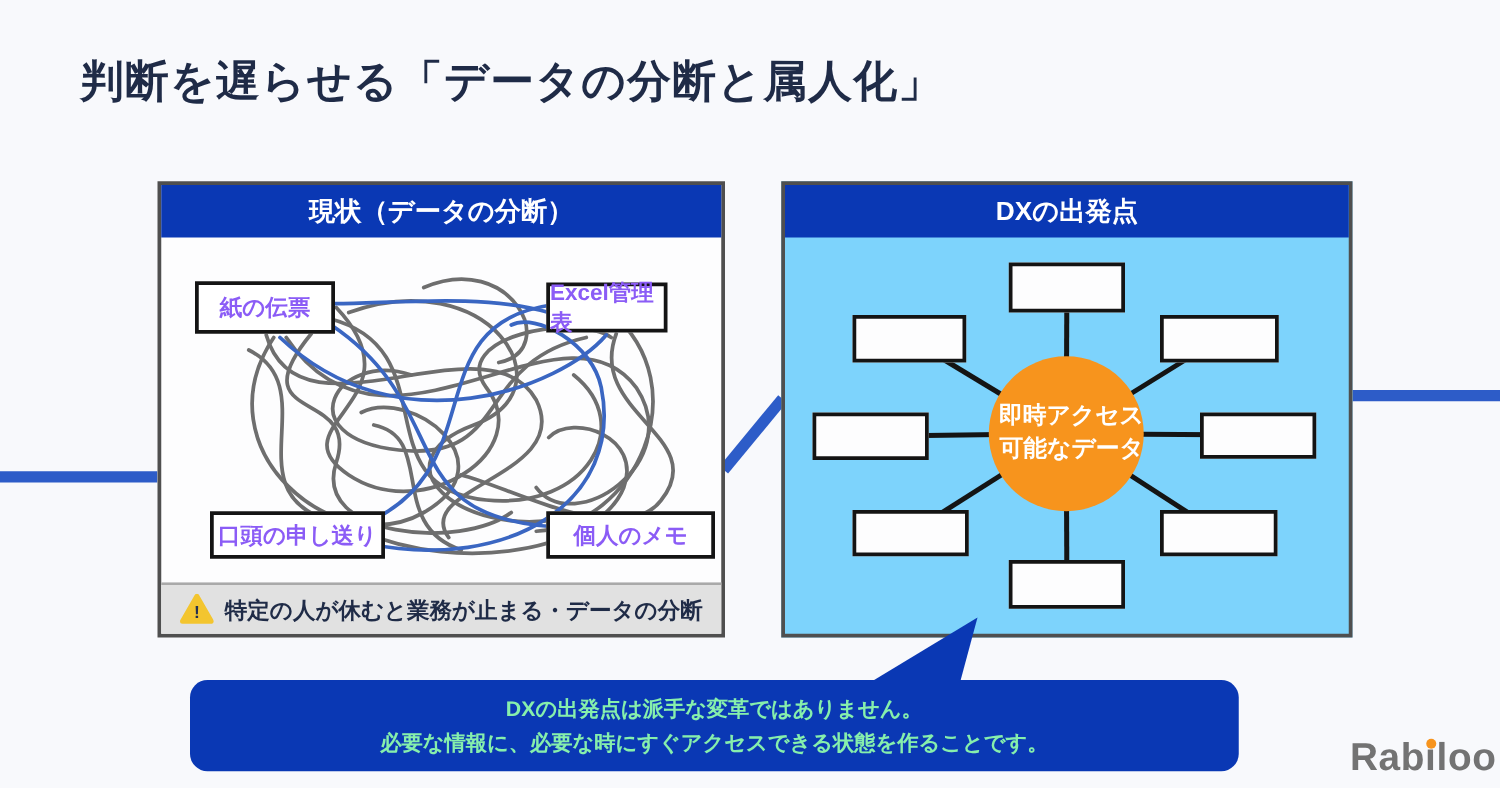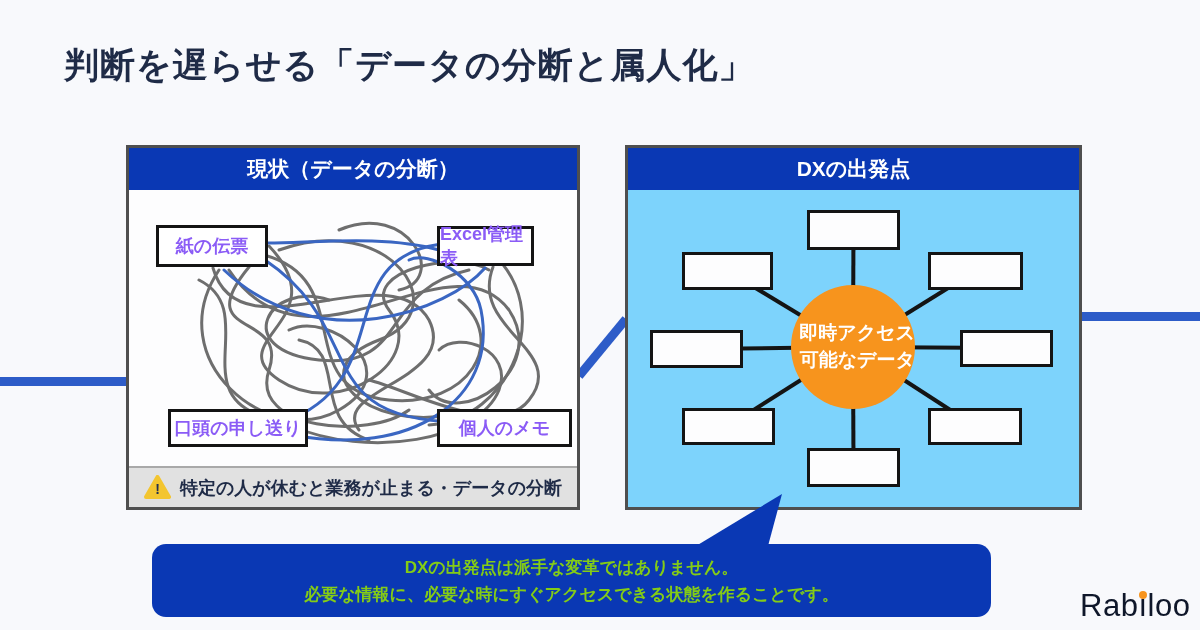--- a/index.html
+++ b/index.html
@@ -39,27 +39,27 @@
   .spokes { position:absolute; left:0; top:0; }
   .hbox { position:absolute; border:3px solid #141414; background:#fdfdfe; }
   .hub  { position:absolute; left:163px; top:137px; width:124px; height:124px;
           border-radius:50%; background:#f7941d; color:#ffffff; display:flex;
           flex-direction:column; align-items:flex-end; justify-content:center;
           font-size:19px; font-weight:bold; line-height:1.4; }
 
   
   .bubble-tail { position:absolute; left:690px; top:490px; z-index:5; }
   .bubble { position:absolute; left:152px; top:544px; width:839px; height:73px;
-            background:#0a38b4; border-radius:14px; color:#84cc16; display:flex;
+            background:#0a38b4; border-radius:14px; color:#86efac; display:flex;
             flex-direction:column; align-items:center; justify-content:center;
             gap:4px; font-size:17px; font-weight:bold; z-index:4; }
 
   
-  .logo { position:absolute; left:1080px; top:588px; font-size:31px; font-weight:normal;
-          color:#0f172a; letter-spacing:0.5px; }
+  .logo { position:absolute; left:1080px; top:588px; font-size:31px; font-weight:bold;
+          color:#737373; letter-spacing:0.5px; }
   .logo-i { position:relative; display:inline-block; }
   .logo-i-dot { position:absolute; left:50%; top:3px; transform:translateX(-50%);
                 width:8px; height:8px; border-radius:50%; background:#f7941d; }
 </style>
 </head>
 <body>
 
 <div class="page">
 
   <h1 class="title">判断を遅らせる「データの分断と属人化」</h1>

